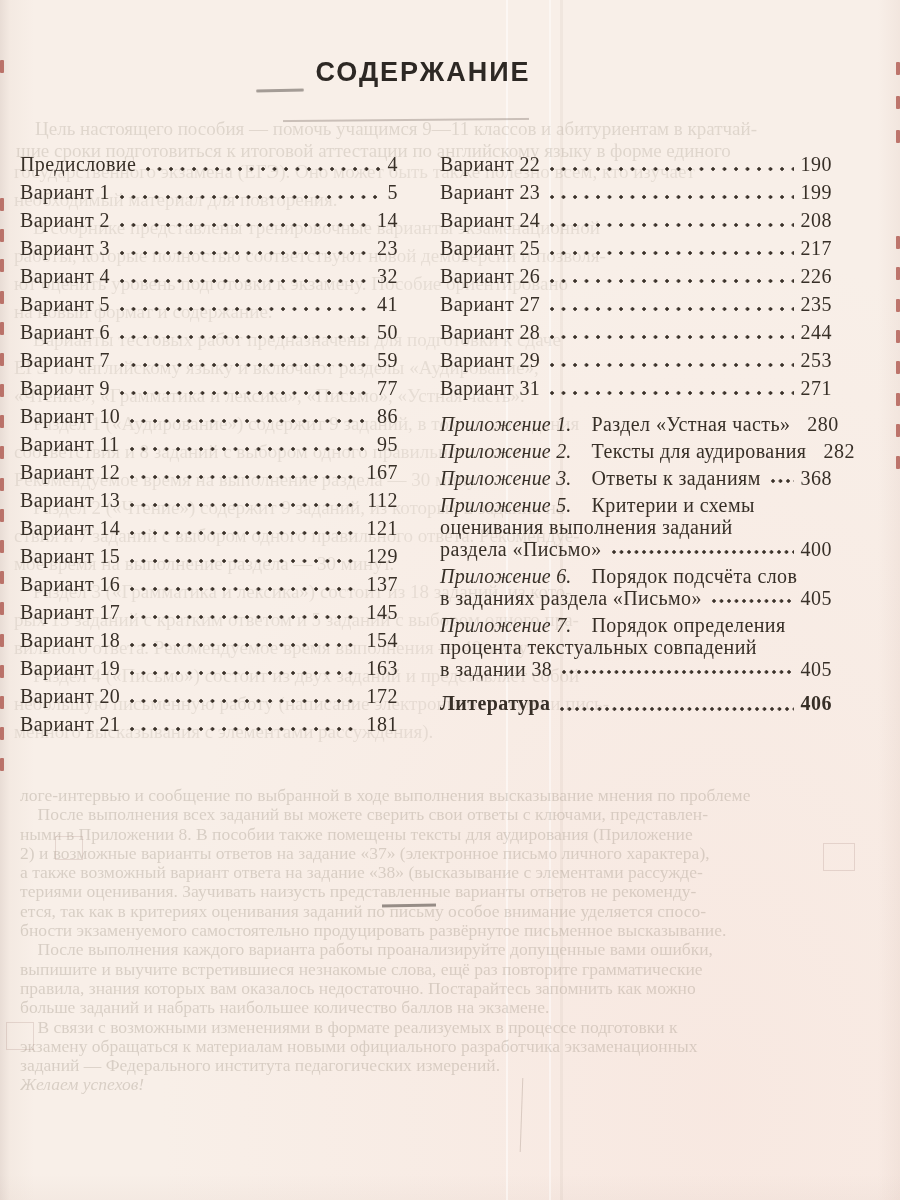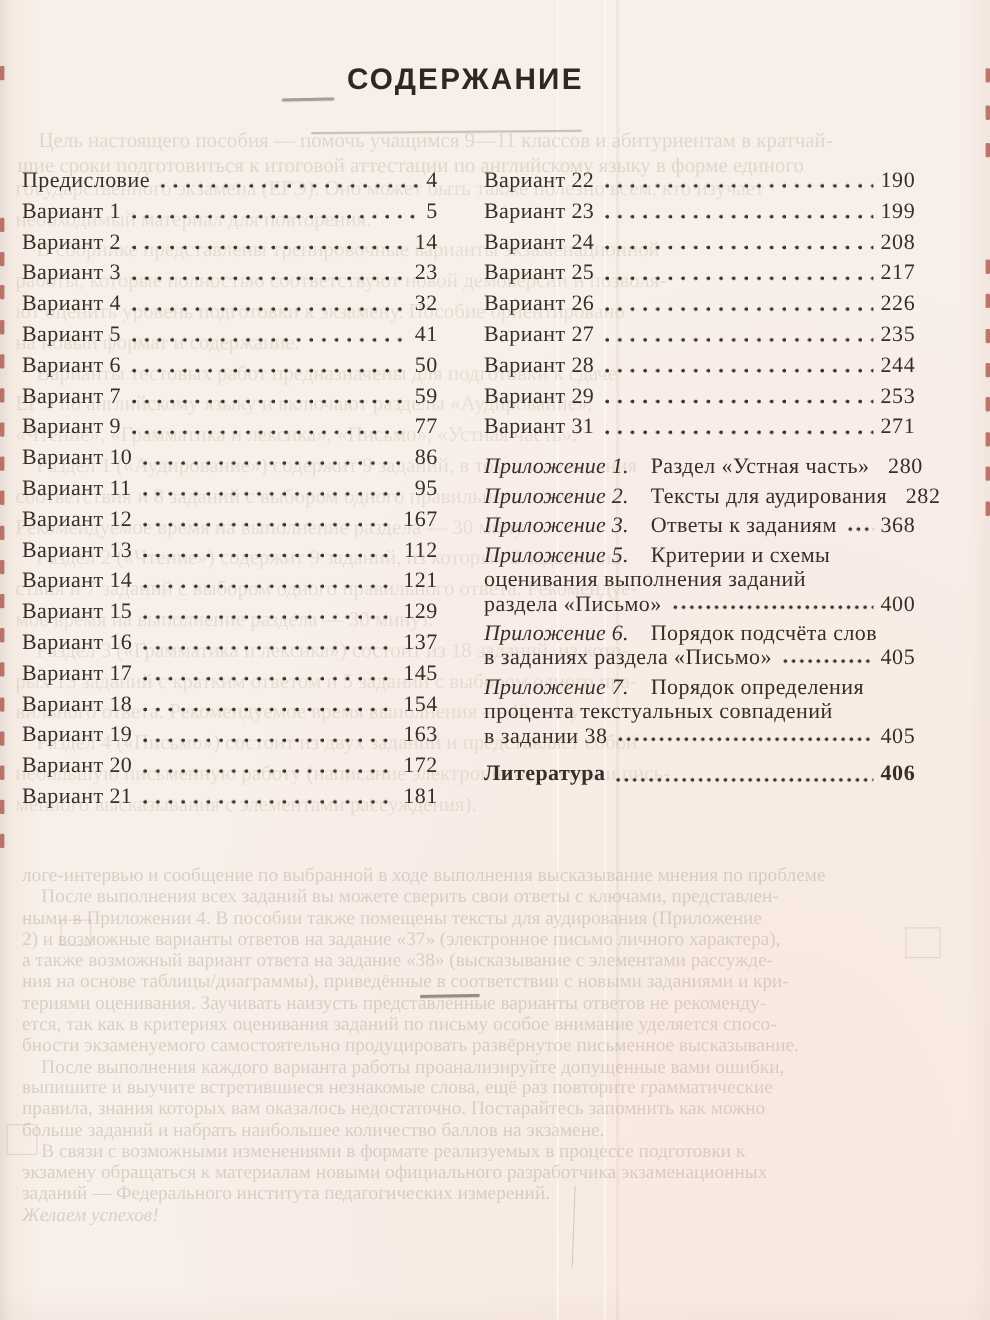--- a/index.html
+++ b/index.html
@@ -92,24 +92,23 @@
       <div class="gline">    Раздел 3 («Грамматика и лексика») состоит из 18 заданий, из кото-</div>
       <div class="gline">рых 13 заданий с кратким ответом и 5 заданий с выбором одного пра-</div>
       <div class="gline">вильного ответа. Рекомендуемое время выполнения — 40 минут.</div>
       <div class="gline">    Раздел 4 («Письмо») состоит из двух заданий и представляет собой</div>
       <div class="gline">небольшую письменную работу (написание электронного письма и пись-</div>
       <div class="gline">менного высказывания с элементами рассуждения).</div>
     </div>
   <div id="ghost-bottom" class="ghost">
       <div class="gline">логе-интервью и сообщение по выбранной в ходе выполнения высказывание мнения по проблеме</div>
       <div class="gline">    После выполнения всех заданий вы можете сверить свои ответы с ключами, представлен-</div>
-      <div class="gline">ными в Приложении 4. В пособии также помещены тексты для аудирования (Приложение</div>
+      <div class="gline">ными в Приложении 8. В пособии также помещены тексты для аудирования (Приложение</div>
       <div class="gline">2) и возможные варианты ответов на задание «37» (электронное письмо личного характера),</div>
       <div class="gline">а также возможный вариант ответа на задание «38» (высказывание с элементами рассужде-</div>
-      <div class="gline">ния на основе таблицы/диаграммы), приведённые в соответствии с новыми заданиями и кри-</div>
       <div class="gline">териями оценивания. Заучивать наизусть представленные варианты ответов не рекоменду-</div>
       <div class="gline">ется, так как в критериях оценивания заданий по письму особое внимание уделяется спосо-</div>
       <div class="gline">бности экзаменуемого самостоятельно продуцировать развёрнутое письменное высказывание.</div>
       <div class="gline">    После выполнения каждого варианта работы проанализируйте допущенные вами ошибки,</div>
       <div class="gline">выпишите и выучите встретившиеся незнакомые слова, ещё раз повторите грамматические</div>
       <div class="gline">правила, знания которых вам оказалось недостаточно. Постарайтесь запомнить как можно</div>
       <div class="gline">больше заданий и набрать наибольшее количество баллов на экзамене.</div>
       <div class="gline">    В связи с возможными изменениями в формате реализуемых в процессе подготовки к</div>
       <div class="gline">экзамену обращаться к материалам новыми официального разработчика экзаменационных</div>
       <div class="gline">заданий — Федерального института педагогических измерений.</div>

